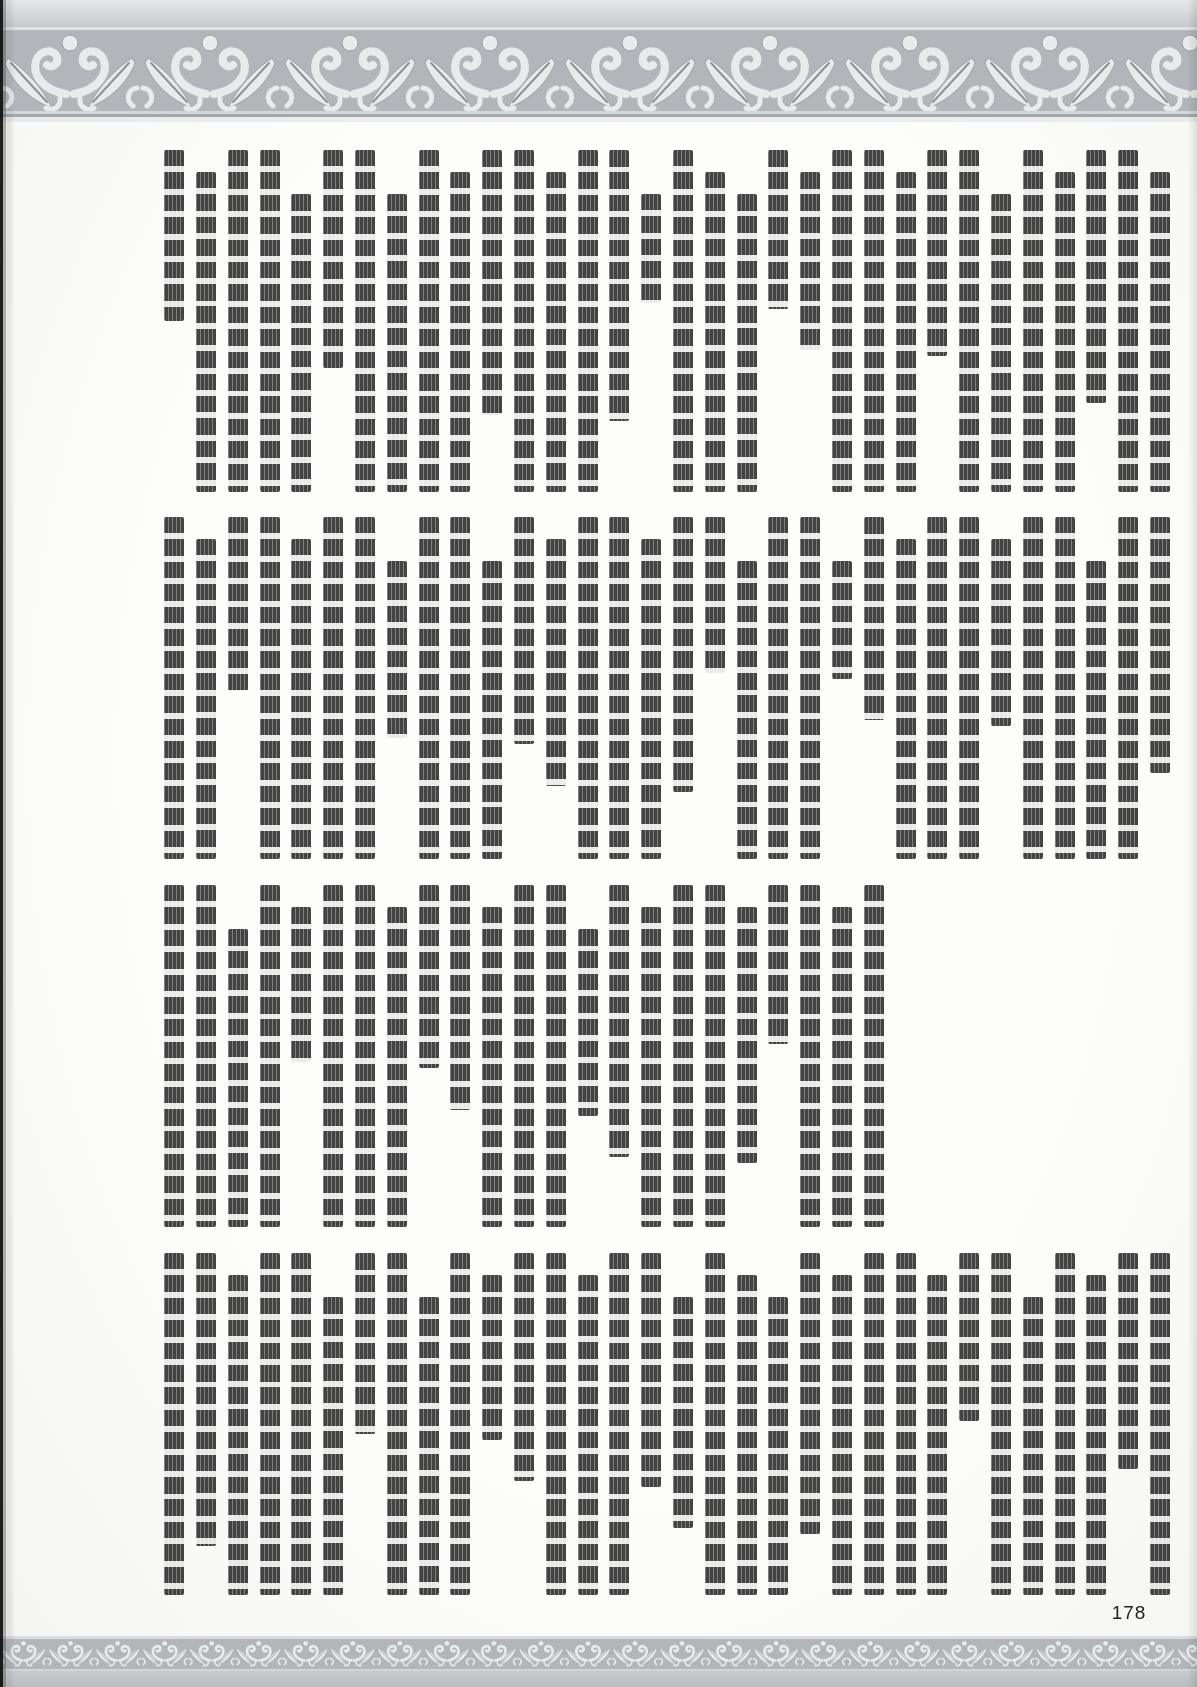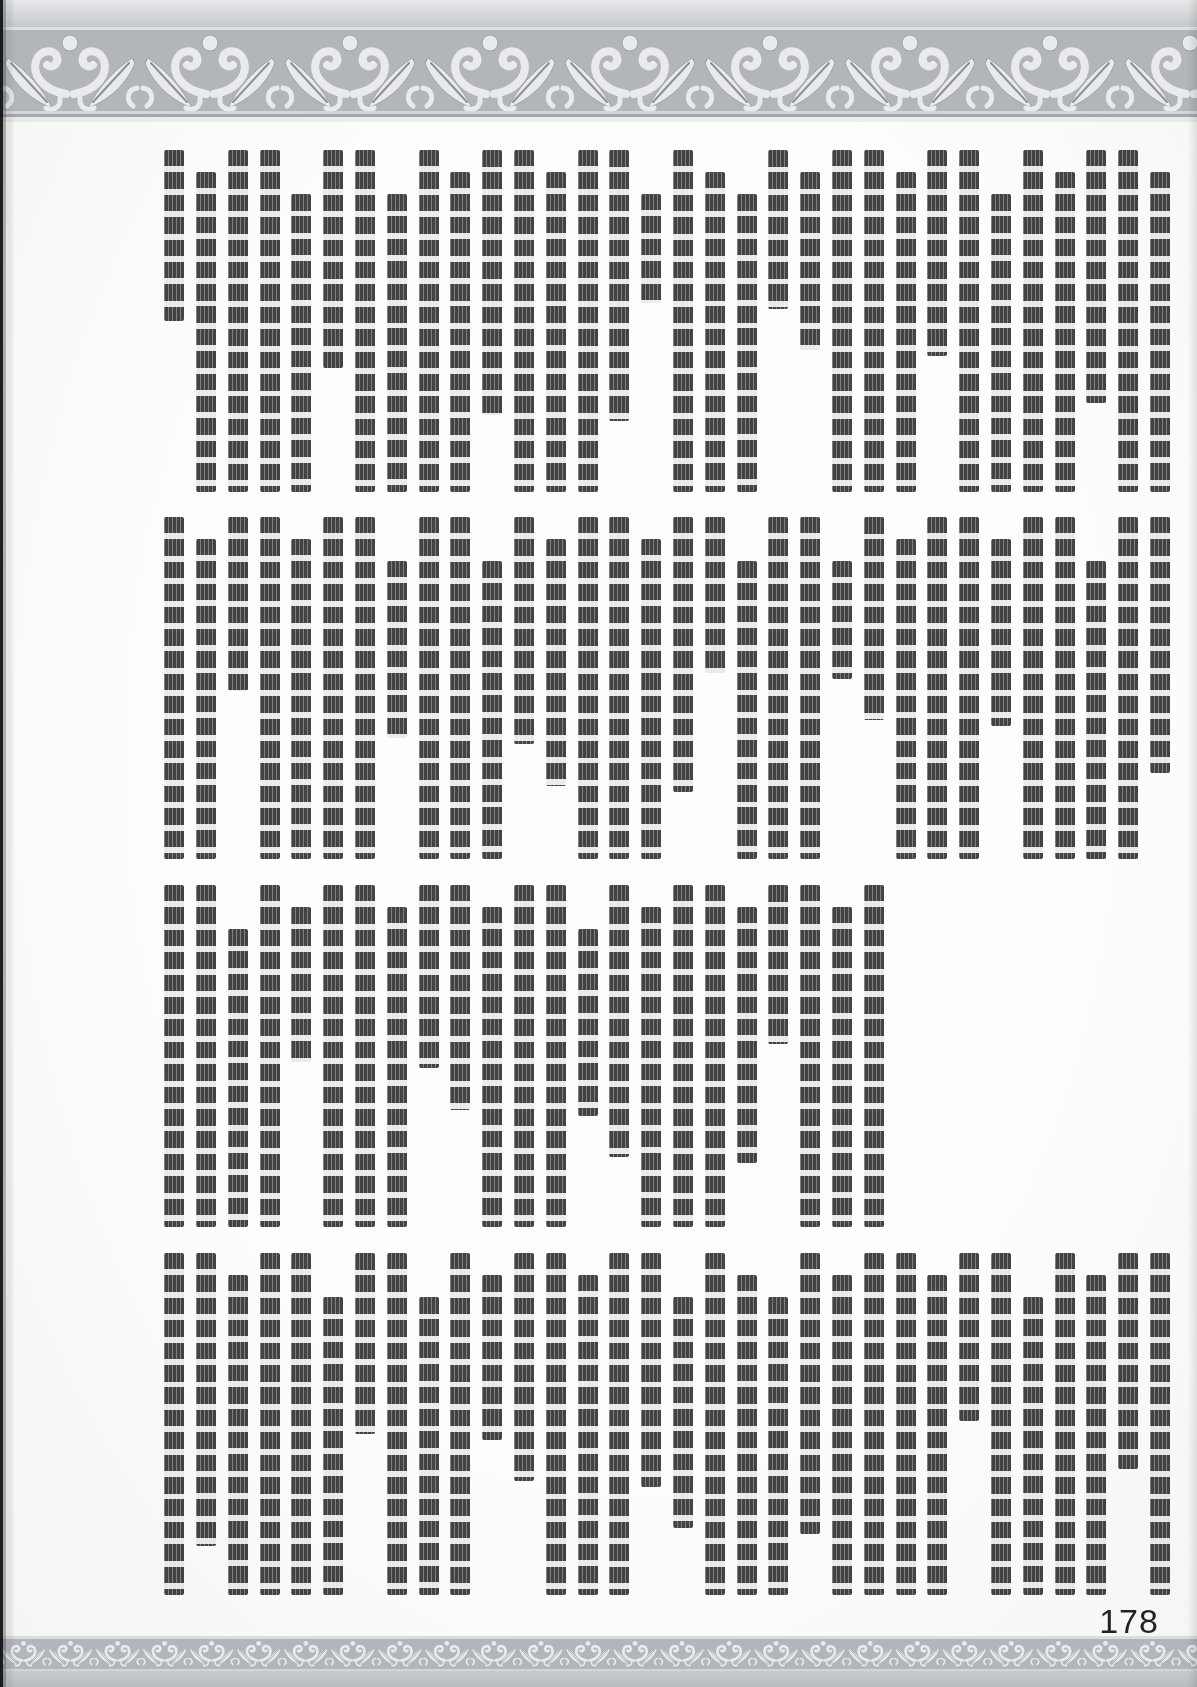--- a/index.html
+++ b/index.html
@@ -29,21 +29,21 @@
     position:absolute;
     width:20px;border-radius:2px;opacity:.9;
     background:
       repeating-linear-gradient(90deg, rgba(251,251,250,.33) 0 1.5px, rgba(251,251,250,0) 1.5px 4px),
       repeating-linear-gradient(180deg, #2f2f2f 0 16.5px, rgba(47,47,47,.10) 16.5px 22.4px);
   }
 
   
   .page-number{
     position:absolute;left:1094px;top:1602px;width:70px;
-    text-align:center;font-size:34px;letter-spacing:1px;color:#222;
+    text-align:center;font-size:19px;letter-spacing:1px;color:#222;
   }
 
   
   .edge-left{
     position:absolute;left:0;top:0;width:15px;height:1687px;z-index:5;
     background:linear-gradient(90deg,
       rgba(12,12,12,.92) 0 3px,
       rgba(50,50,50,.38) 3px 6px,
       rgba(110,110,110,.14) 6px 10px,
       rgba(150,150,150,0) 15px);

